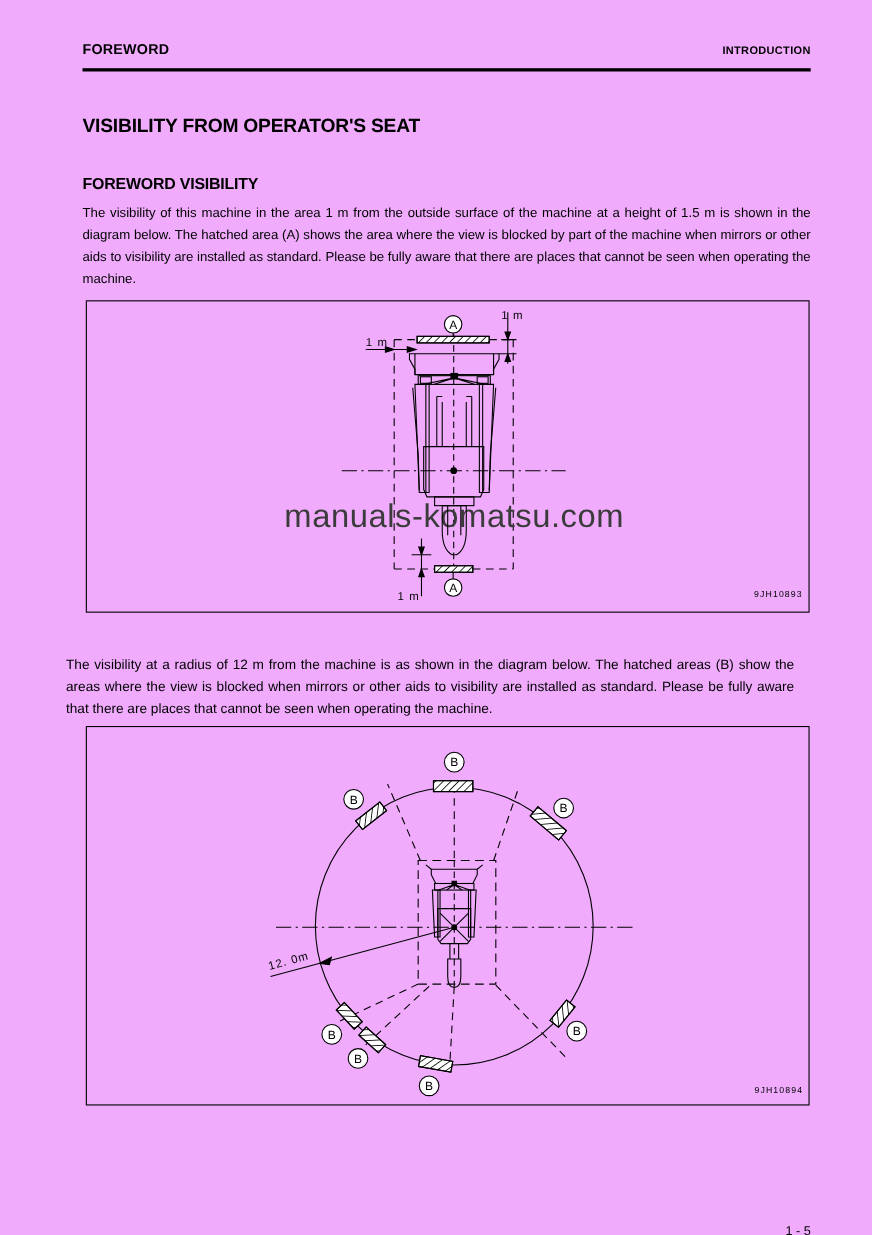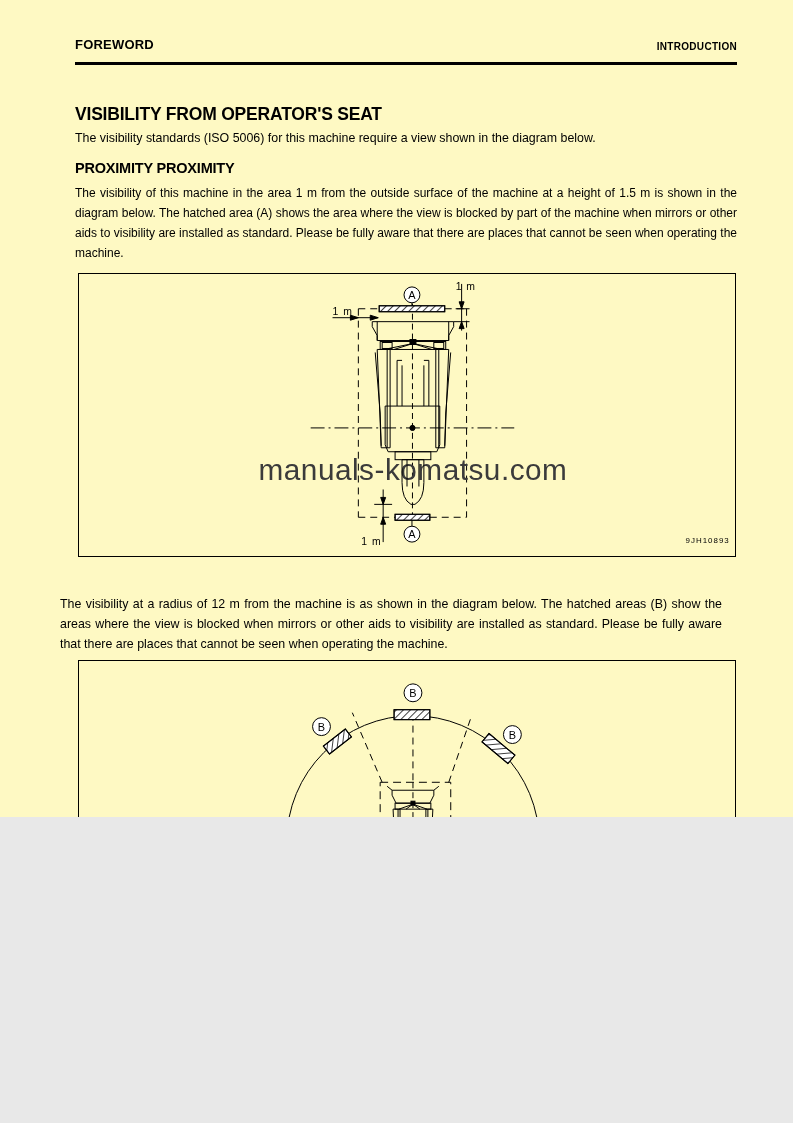--- a/index.html
+++ b/index.html
@@ -1,19 +1,19 @@
 <!DOCTYPE html>
 <html><head>
 <meta charset="utf-8">
 <style>
   * { margin:0; padding:0; box-sizing:border-box; }
   html,body { background:#e8e8e8; }
   .page {
-    position:relative; width:793px; height:817px; margin:0 auto;
-    background:#fef9c3; overflow:hidden; color:#000;
+    position:relative; width:793px; height:1123px; margin:0 auto;
+    background:#f0abfc; overflow:hidden; color:#000;
     font-family:"Liberation Sans", sans-serif;
   }
   .hdr-left { position:absolute; left:75px; top:37px; font-size:13px; font-weight:bold; letter-spacing:.2px; }
   .hdr-right { position:absolute; right:56px; top:41px; font-size:10px; font-weight:bold; letter-spacing:.3px;margin-left:14px; }
   .hdr-rule { position:absolute; left:75px; right:56px; top:62px; height:3px; background:#000; }
   .doc-title { position:absolute; left:75px; top:104px; font-size:17.5px; font-weight:bold; letter-spacing:-.2px;text-align:center; }
   .intro { position:absolute; left:75px; top:131px; width:662px; font-size:12.4px; }
   .sec-head1 { position:absolute; left:75px; top:160px; font-size:14.5px; font-weight:bold; letter-spacing:-.2px; }
   .sec-body1 { position:absolute; left:75px; top:183px; width:662px; font-size:12px; line-height:20px; text-align:justify; }
   .sec-head2 { position:absolute; left:75px; top:570px; font-size:14.5px; font-weight:bold; letter-spacing:-.2px; }
@@ -30,23 +30,22 @@
 </head>
 <body>
 
 <div class="page">
 
   <div class="hdr-left">FOREWORD</div>
   <div class="hdr-right">INTRODUCTION</div>
   <div class="hdr-rule"></div>
 
   <h1 class="doc-title">VISIBILITY FROM OPERATOR'S SEAT</h1>
-  <p class="intro">The visibility standards (ISO 5006) for this machine require a view shown in the diagram below.</p>
-
-  <h2 class="sec-head1">PROXIMITY PROXIMITY</h2>
+
+  <h2 class="sec-head1">FOREWORD VISIBILITY</h2>
   <p class="sec-body1">The visibility of this machine in the area 1 m from the outside surface of the machine at a height of 1.5 m is shown in the diagram below. The hatched area (A) shows the area where the view is blocked by part of the machine when mirrors or other aids to visibility are installed as standard. Please be fully aware that there are places that cannot be seen when operating the machine.</p>
 
   <div class="fig-box1">
     <svg viewBox="0 0 658 284">
       <defs>
         <pattern id="hatch1" patternUnits="userSpaceOnUse" width="5" height="5" patternTransform="rotate(45)">
           <line x1="0" y1="0" x2="0" y2="5" stroke="#000" stroke-width="1.5"></line>
         </pattern>
       </defs>
       <g stroke="#000" fill="none" stroke-width="1">

